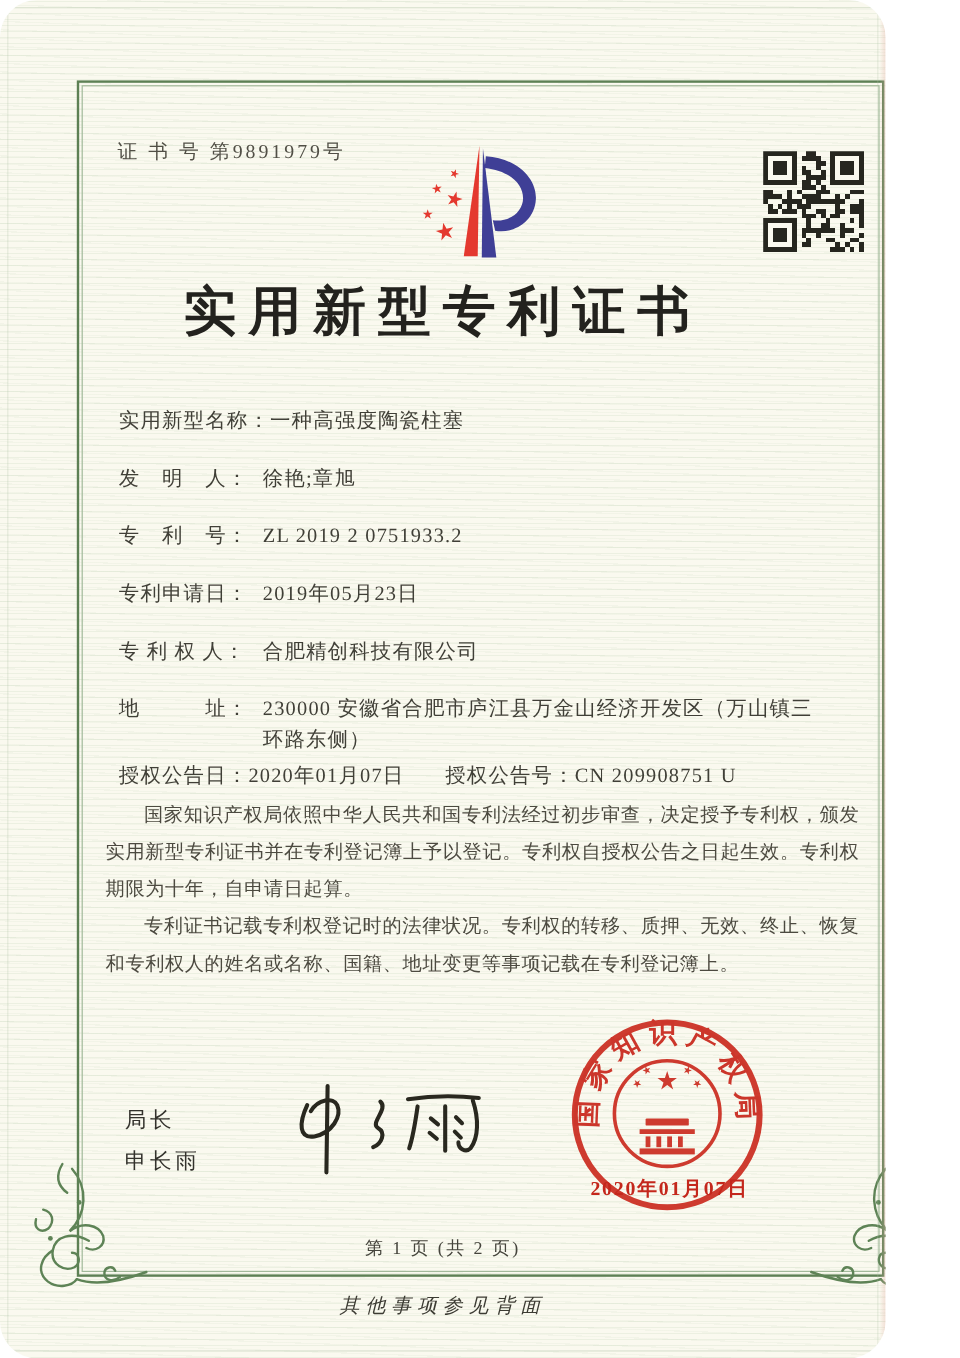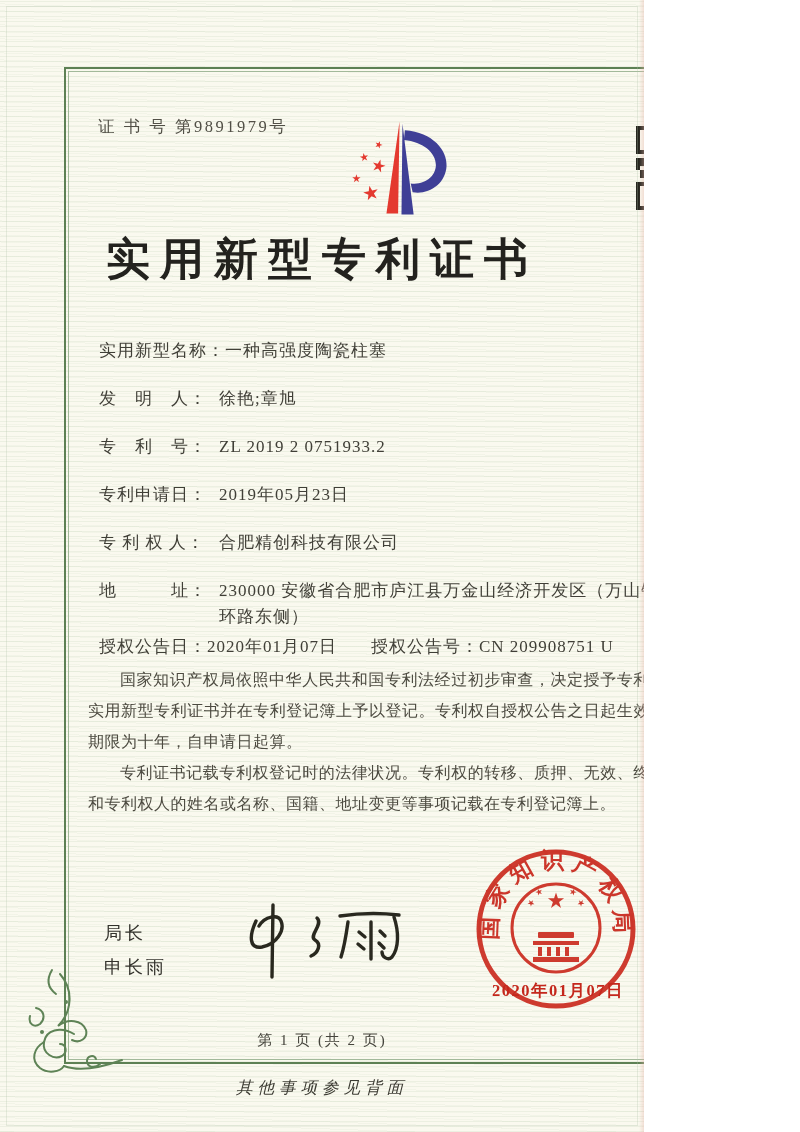--- a/index.html
+++ b/index.html
@@ -1,22 +1,23 @@
 <!DOCTYPE html>
 <html><head>
 <meta charset="utf-8">
 <style>
   html,body{margin:0;padding:0;background:#fff;}
   .page{
-    position:relative;width:644px;height:1132px;overflow:hidden;
+    position:relative;width:738px;height:1132px;overflow:hidden;
     font-family:"Liberation Serif","DejaVu Serif",serif;
     background-color:#faf9ef;
     background-image:
       repeating-linear-gradient(0deg, rgba(142,178,134,0.13) 0px, rgba(142,178,134,0.13) 1px, transparent 1px, transparent 5px),
       repeating-linear-gradient(2deg, rgba(142,178,134,0.07) 0px, rgba(142,178,134,0.07) 1px, transparent 1px, transparent 7px);
+    border-radius: 31px;
   }
   .page::after{content:"";position:absolute;inset:6px;border:1px solid rgba(175,195,170,0.28);pointer-events:none;}
   .page::before{content:"";position:absolute;right:0;top:0;width:5px;height:100%;
     background:linear-gradient(to left, rgba(228,178,168,0.38), rgba(228,178,168,0));z-index:5;}
   .frame{position:absolute;left:64px;top:67px;width:669px;height:993px;border:2px solid #5d8054;}
   .frame::after{content:"";position:absolute;inset:2px;border:1px solid #a2b99a;}
   .cert-no{position:absolute;left:98px;top:116px;font-size:16.5px;letter-spacing:2.5px;color:#514f46;}
   .logo{position:absolute;left:336px;top:106px;width:130px;height:126px;}
   .qr{position:absolute;left:636px;top:126px;width:84px;height:84px;}
   .title{position:absolute;top:230px;left:0;width:100%;text-align:center;font-size:44px;font-weight:700;

